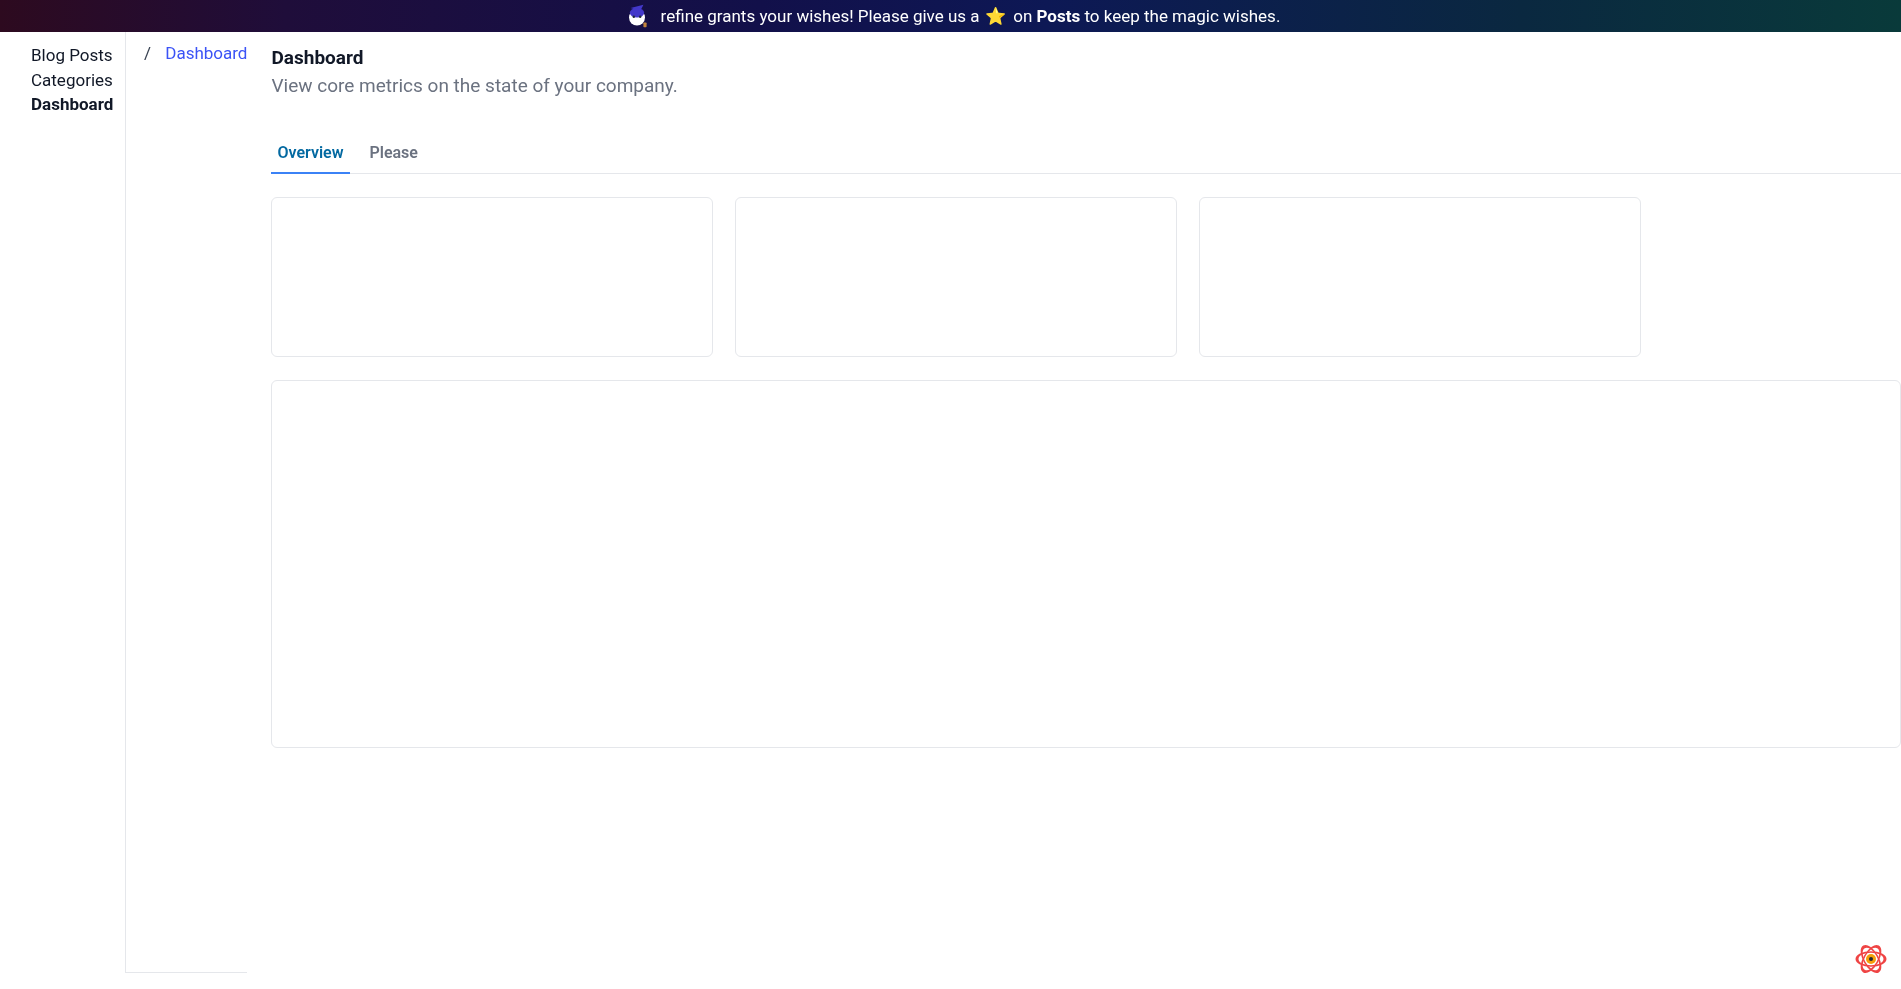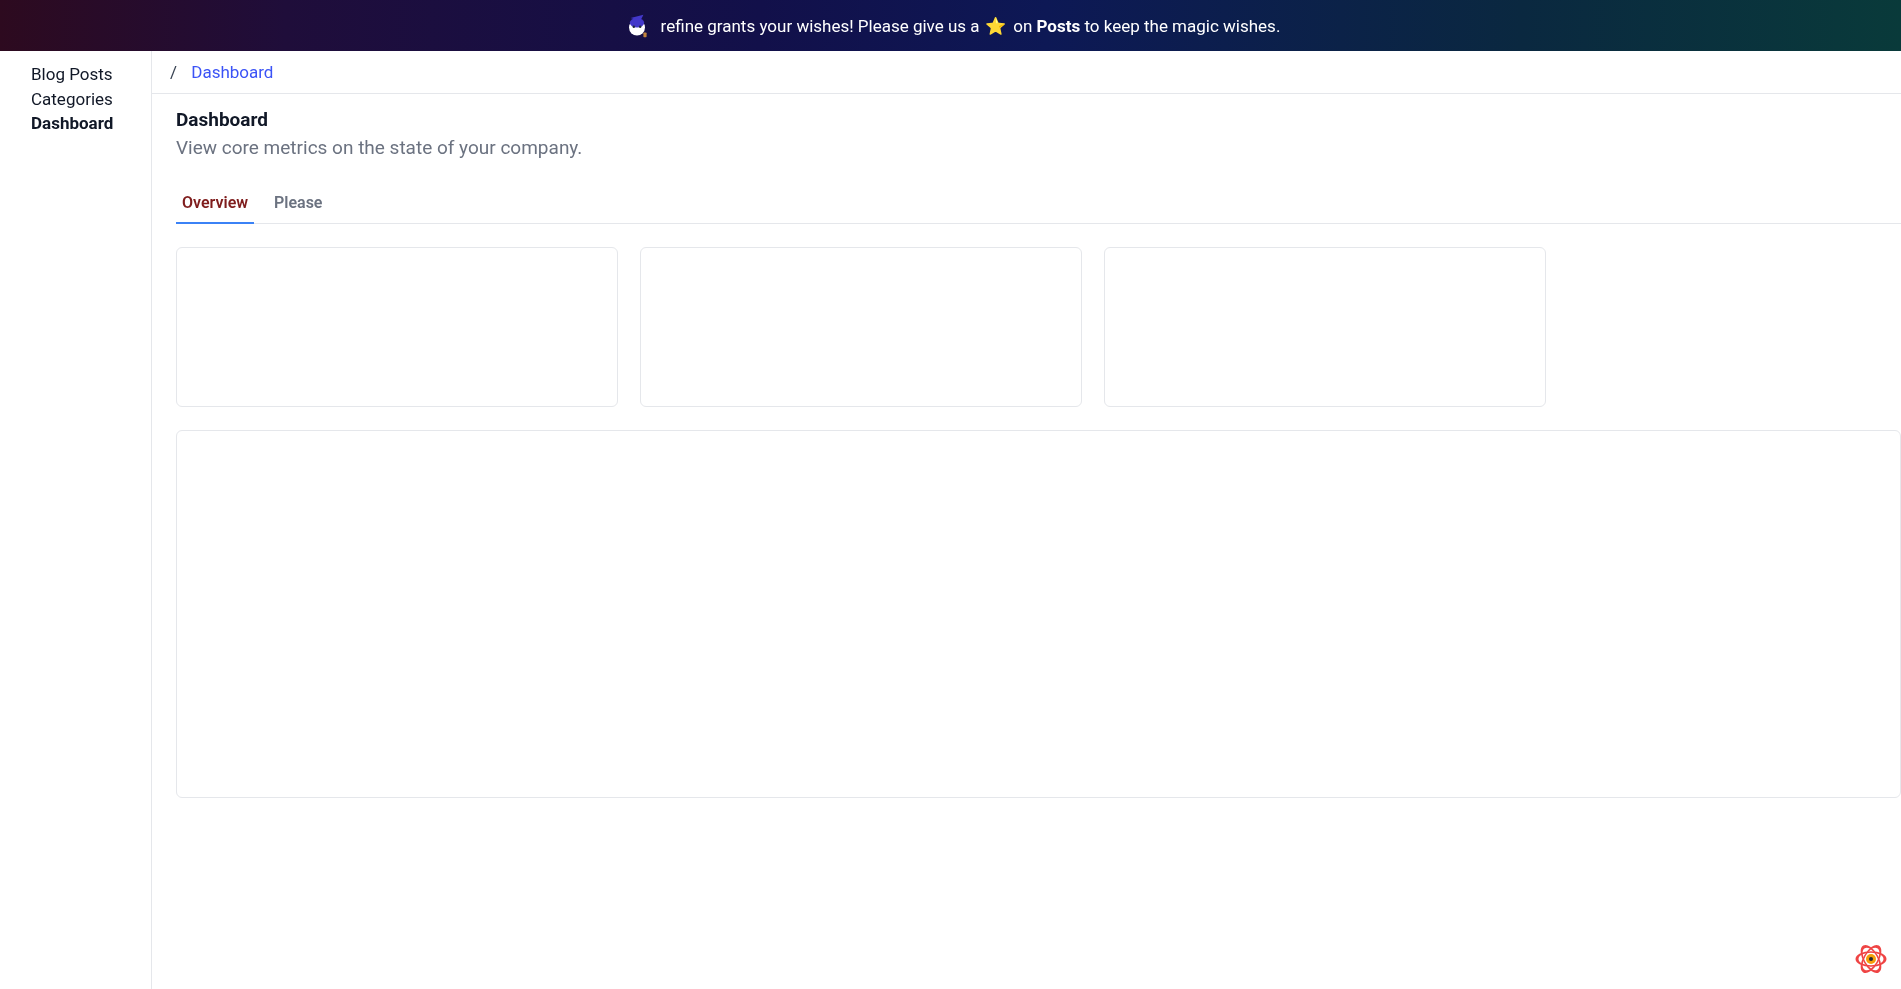--- a/index.html
+++ b/index.html
@@ -10,58 +10,58 @@
     background: #fff;
     width: 1901px;
     height: 989px;
     overflow: hidden;
     position: relative;
   }
 
   
   .banner {
     width: 100%;
-    height: 51px;
+    height: 32px;
     background: linear-gradient(90deg, #2d0a1f 0%, #1f0d3a 15%, #12104a 40%, #0d1855 55%, #0a2840 80%, #093a3a 100%);
     display: flex;
     align-items: center;
     justify-content: center;
     color: #fff;
     font-size: 17px;
   }
   .banner .wizard-icon { width: 32px; height: 32px; margin-right: 8px; }
   .banner .star { margin: 0 2px; }
   .banner span.txt { white-space: pre; }
   .banner strong { font-weight: 700; }
 
   
   .app {
     display: flex;
     width: 100%;
     height: calc(100% - 48px);
   }
 
   .sidebar {
-    width: 152px;
+    width: 126px;
     border-right: 1px solid #e5e7eb;
     padding: 11px 0 0 31px;
   }
   .sidebar .nav-item {
     display: block;
     font-size: 17px;
     color: #111827;
     line-height: 1.45;
     cursor: pointer;
   }
   .sidebar .nav-item.active { font-weight: 700; }
 
   .main {
     flex: 1;
     display: flex;
-    flex-direction: column;
+    flex-direction: row;
     overflow: hidden;
   }
 
   .breadcrumb {
     padding: 11px 0 11px 18px;
     border-bottom: 1px solid #e5e7eb;
     font-size: 17px;
     color: #6b7280;
   }
   .breadcrumb .sep { margin-right: 10px; color: #374151; }
@@ -96,21 +96,21 @@
     display: inline-block;
     padding: 0 0 11px 0;
     margin-right: 22px;
     font-size: 16px;
     font-weight: 600;
     color: #6b7280;
     cursor: pointer;
     position: relative;
   }
   .tab:first-child { margin-left: 6px; }
-  .tab.active { color: #7f1d1d; }
+  .tab.active { color: #0369a1; margin-top: 12px; }
   .tab.active::after {
     content: "";
     position: absolute;
     bottom: -1px;
     left: -6px;
     right: -6px;
     height: 2px;
     background: #3b82f6;
   }
 

